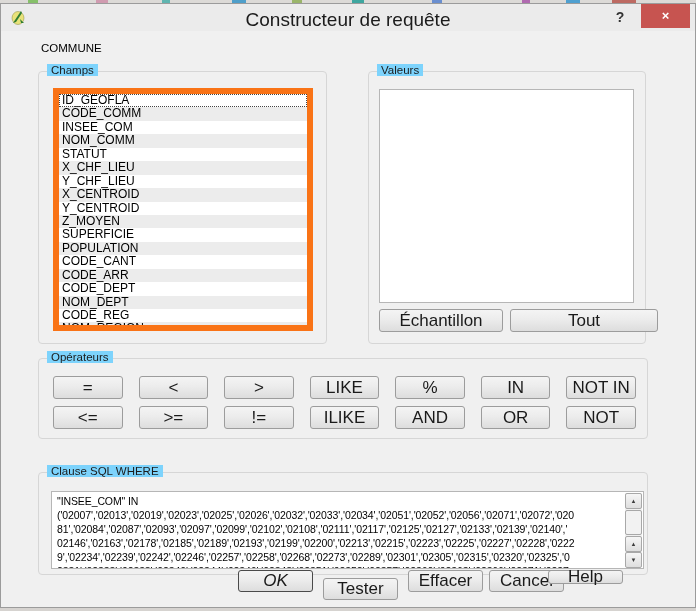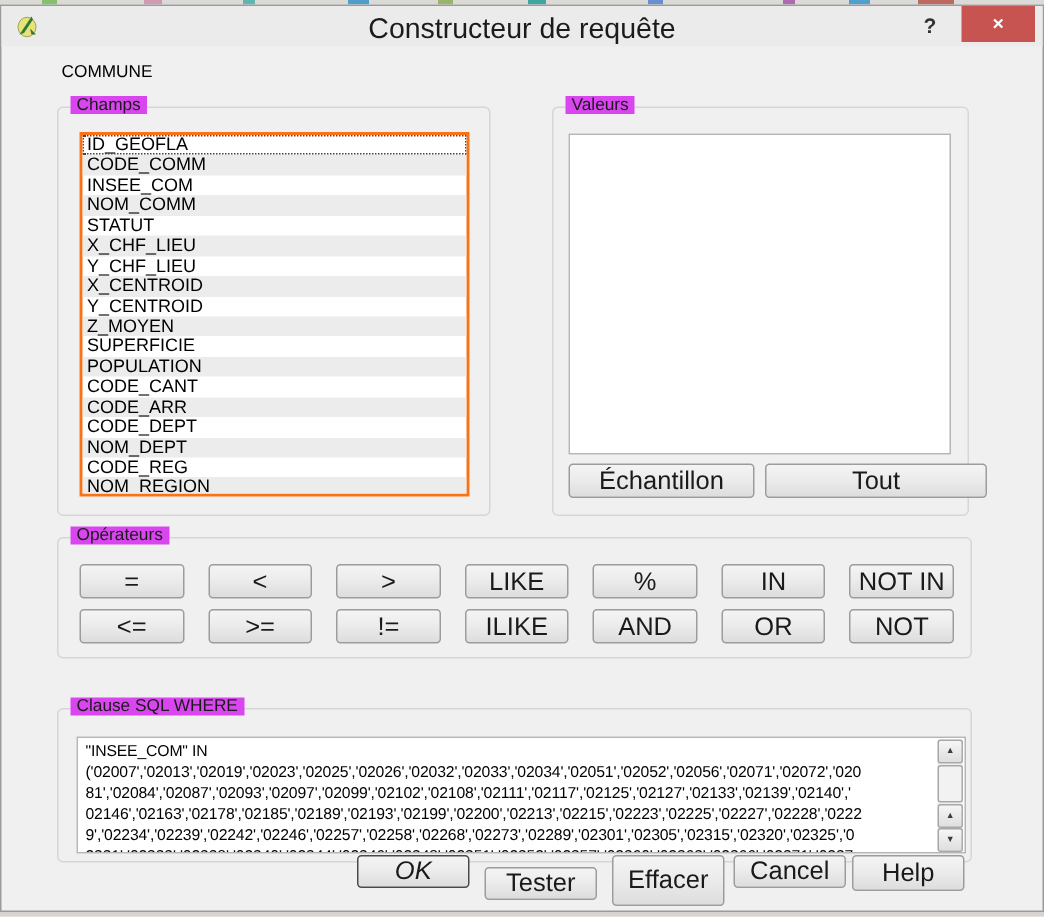--- a/index.html
+++ b/index.html
@@ -35,42 +35,42 @@
     background:#c75450;color:#fff;text-align:center;line-height:24px;
     font-size:13px;font-weight:bold;cursor:default;
   }
 
   
   .groupbox{
     position:absolute;box-sizing:border-box;
     border:1px solid #d6d6d6;border-radius:4px;
   }
   .groupbox>.glabel{
-    position:absolute;top:-8px;left:8px;background:#d946ef;
+    position:absolute;top:-8px;left:8px;background:#7dd3fc;
     padding:0 4px;font-size:11.5px;color:#1b1b1b;white-space:nowrap;
   }
   .btn{
     position:absolute;box-sizing:border-box;
     background:linear-gradient(180deg,#f4f4f4 0%,#ececec 45%,#dddddd 100%);
     border:1px solid #9c9c9c;border-radius:3px;
     font-size:17px;color:#1a1a1a;
     display:flex;align-items:center;justify-content:center;
     cursor:default;white-space:nowrap;
   }
   .btn.default{border-color:#4a4a4a;font-style:italic;}
   .btn.accel::first-letter{text-decoration:underline;}
 
   
   .layer-label{position:absolute;left:40px;top:38px;font-size:11.5px;color:#000;}
 
   
   .fields-group{left:37px;top:67px;width:289px;height:273px;}
   .fields-list{
     position:absolute;left:14px;top:16px;width:260px;height:243px;
-    box-sizing:border-box;background:#fff;border:2px solid #f97316;overflow:hidden;
+    box-sizing:border-box;background:#fff;border:6px solid #f97316;overflow:hidden;
   }
   .field-item{
     height:13.45px;line-height:13.45px;font-size:12px;color:#000;
     padding-left:3px;box-sizing:border-box;white-space:nowrap;overflow:hidden;
   }
   .field-item:nth-child(even){background:#ececec;}
   .field-item.focused{outline:1px dotted #444;outline-offset:-1px;}
 
   
   .values-group{left:367px;top:67px;width:278px;height:273px;}
@@ -113,23 +113,23 @@
   }
   .sb-thumb{
     box-sizing:border-box;height:25px;flex:none;margin:1px 0;
     background:#f2f2f2;border:1px solid #a8a8a8;border-radius:2px;
   }
   .sb-spacer{flex:1;}
 
   
   .ok-btn{left:237px;top:566px;width:75px;height:22px;}
   .test-btn{left:322px;top:574px;width:75px;height:22px;}
-  .clear-btn{left:407px;top:566px;width:75px;height:34px;}
+  .clear-btn{left:407px;top:566px;width:75px;height:22px;}
   .cancel-btn{left:488px;top:566px;width:75px;height:22px;}
-  .helpb-btn{left:567px;top:566px;width:75px;height:24px;}
+  .helpb-btn{left:547px;top:566px;width:75px;height:14px;}
 
   .bottom-strip{position:absolute;left:0;top:608px;width:696px;height:3px;background:#d6d3d0;}
 </style>
 </head>
 <body>
 
 <div class="desktop-strip">
   <i style="left:28px;width:10px;background:#86c06a"></i>
   <i style="left:96px;width:12px;background:#d09bb0"></i>
   <i style="left:162px;width:8px;background:#5fb5b0"></i>

